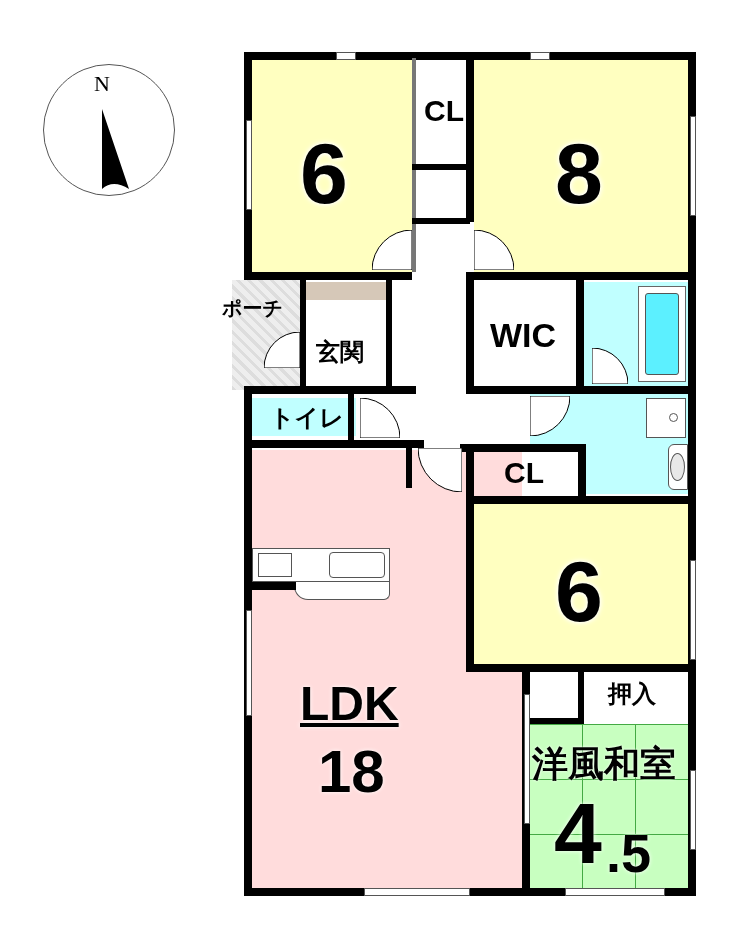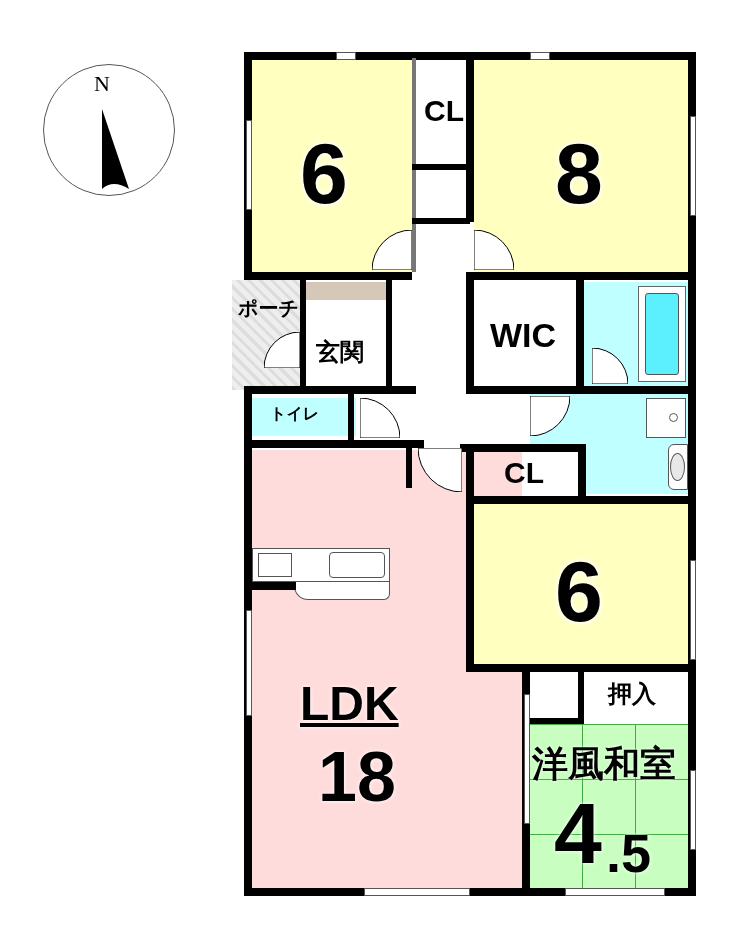--- a/index.html
+++ b/index.html
@@ -121,24 +121,24 @@
 <svg class="abs" style="left:592px;top:348px" width="36" height="36">
     <path d="M0 0 A36 36 0 0 1 36 36 L0 36 Z" fill="#fff" stroke="#000"></path>
   </svg>
 <svg class="abs" style="left:530px;top:396px" width="40" height="40">
     <path d="M0 0 L40 0 A40 40 0 0 1 0 40 Z" fill="#fff" stroke="#000"></path>
   </svg>
 
 <span class="label big" style="left:300px;top:130px;">6</span>
 <span class="label mid" style="left:424px;top:96px;">CL</span>
 <span class="label big" style="left:555px;top:130px;">8</span>
-<span class="label" style="left:222px;top:298px;font-size:20px;margin-left:16px;">ポーチ</span>
+<span class="label" style="left:222px;top:298px;font-size:20px;">ポーチ</span>
 <span class="label" style="left:316px;top:340px;font-size:24px;">玄関</span>
 <span class="label" style="left:490px;top:318px;font-size:34px;">WIC</span>
-<span class="label" style="left:270px;top:406px;font-size:16px;">トイレ</span>
+<span class="label" style="left:270px;top:406px;font-size:24px;">トイレ</span>
 <span class="label mid" style="left:504px;top:458px;">CL</span>
 <span class="label" style="left:300px;top:680px;font-size:48px;text-shadow:0 0 4px #fff;text-decoration:underline;">LDK</span>
-<span class="label" style="left:318px;top:742px;font-size:70px;text-shadow:0 0 4px #fff;">18</span>
+<span class="label" style="left:318px;top:742px;font-size:60px;text-shadow:0 0 4px #fff;">18</span>
 <span class="label big" style="left:555px;top:548px;">6</span>
 <span class="label" style="left:608px;top:682px;font-size:24px;">押入</span>
 <span class="label" style="left:532px;top:746px;font-size:36px;text-shadow:0 0 3px #fff;text-align:right;">洋風和室</span>
 <span class="label" style="left:554px;top:790px;font-size:86px;text-shadow:0 0 4px #fff;">4</span>
 <span class="label" style="left:606px;top:826px;font-size:54px;text-shadow:0 0 4px #fff;">.5</span>
 
 </body></html>

